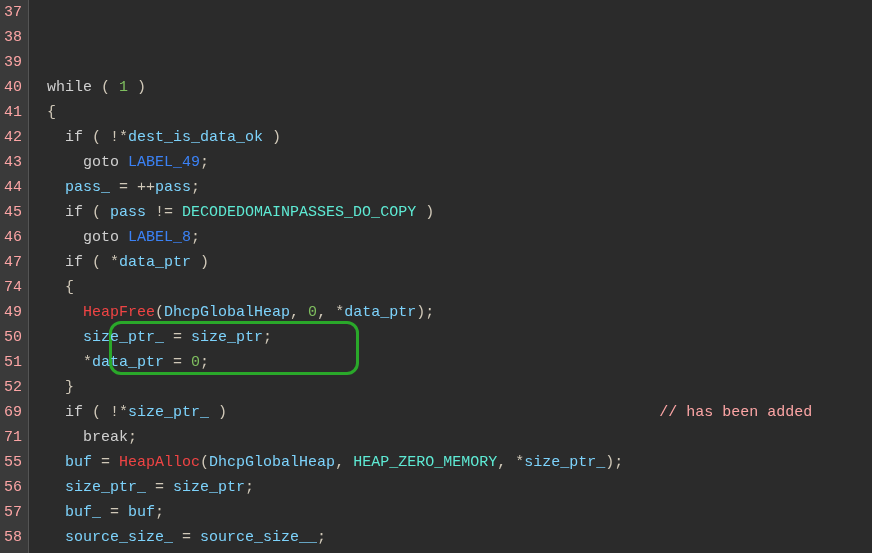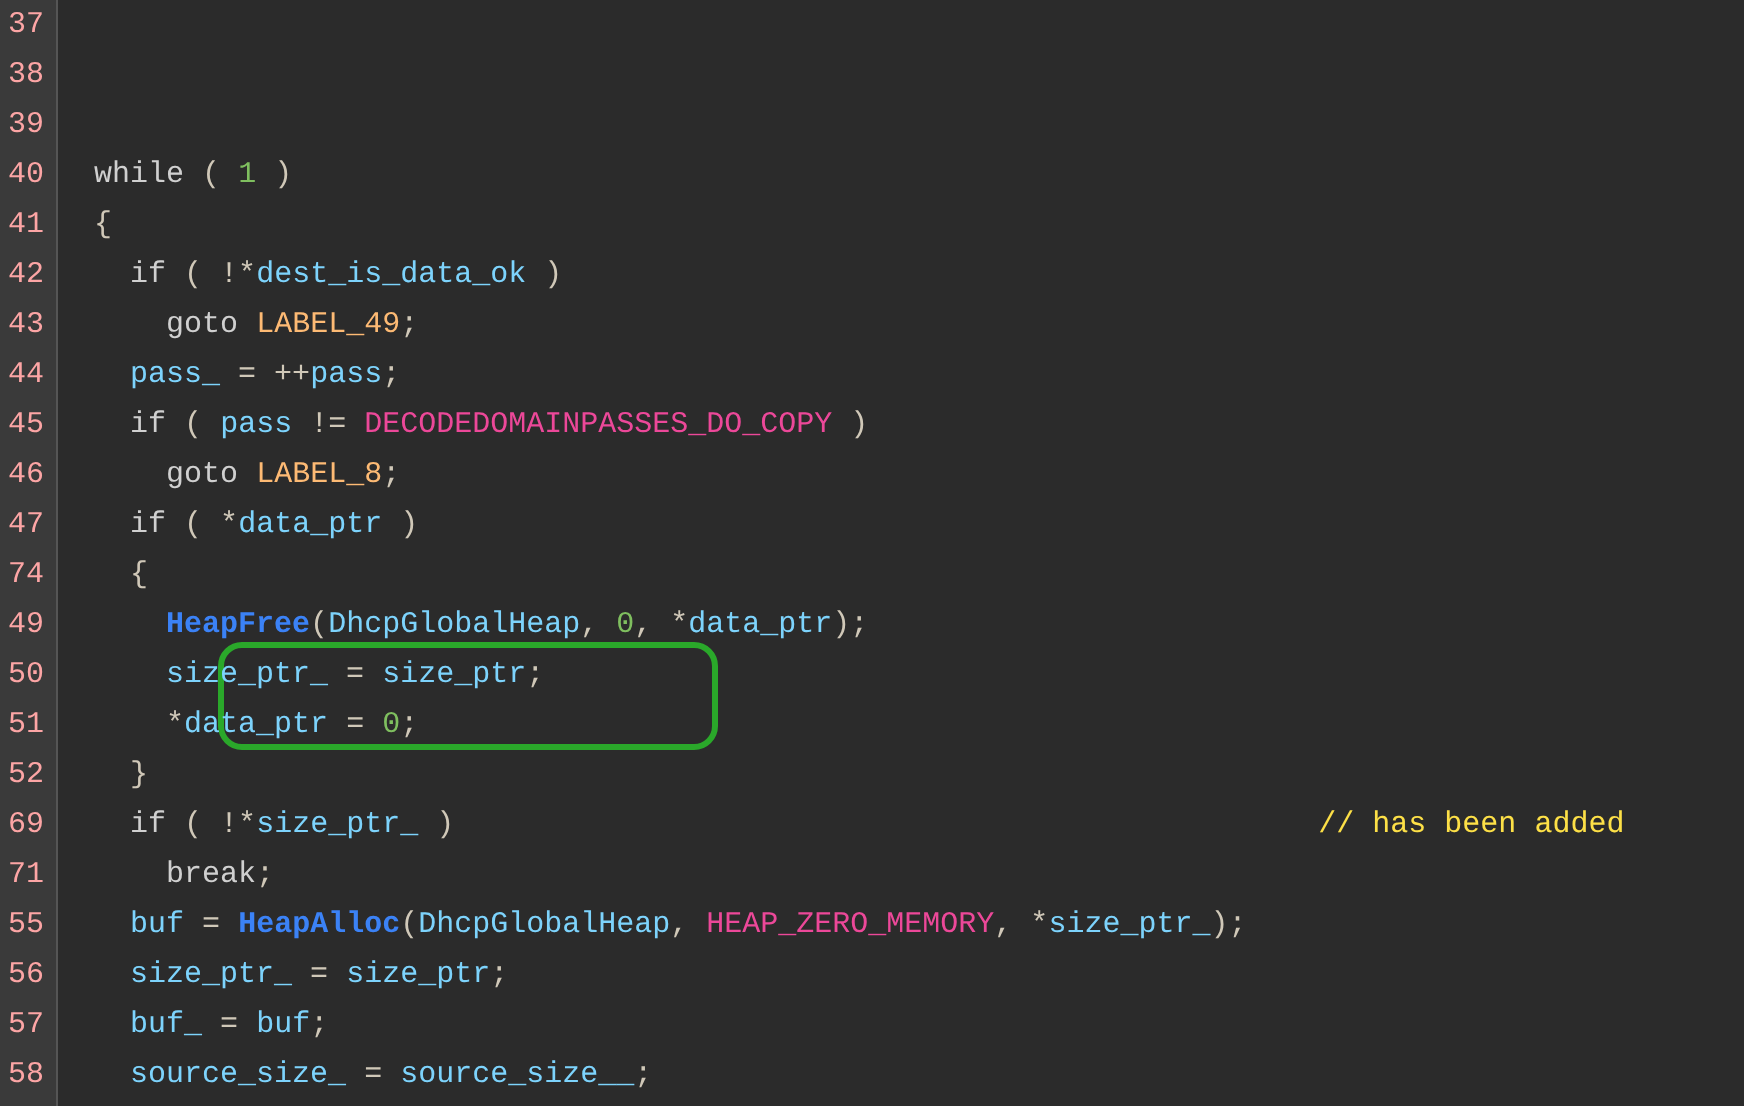--- a/index.html
+++ b/index.html
@@ -34,24 +34,24 @@
     position: relative;
     flex: 1;
     white-space: pre;
     color: #d0c8b8;
   }
   .line { display: block; position: relative; }
   .kw { color: #d0d0d0; font-weight: normal; }
   .op { color: #d0c8b8; }
   .var { color: #7dd3fc; }
   .num { color: #7fbf5f; }
-  .const { color: #ec4899; }
-  .fn { color: #3b82f6; font-weight: bold; }
-  .label { color: #fdba74; }
-  .comment { color: #fde047; }
+  .const { color: #5eead4; }
+  .fn { color: #ef4444; font-weight: normal; }
+  .label { color: #3b82f6; }
+  .comment { color: #fca5a5; }
   .highlight {
     position: absolute;
     border: 3px solid #2aa82a;
     border-radius: 12px;
     pointer-events: none;
   }
   .hl1 {
     left: 80px;
     top: 321px;
     width: 250px;

